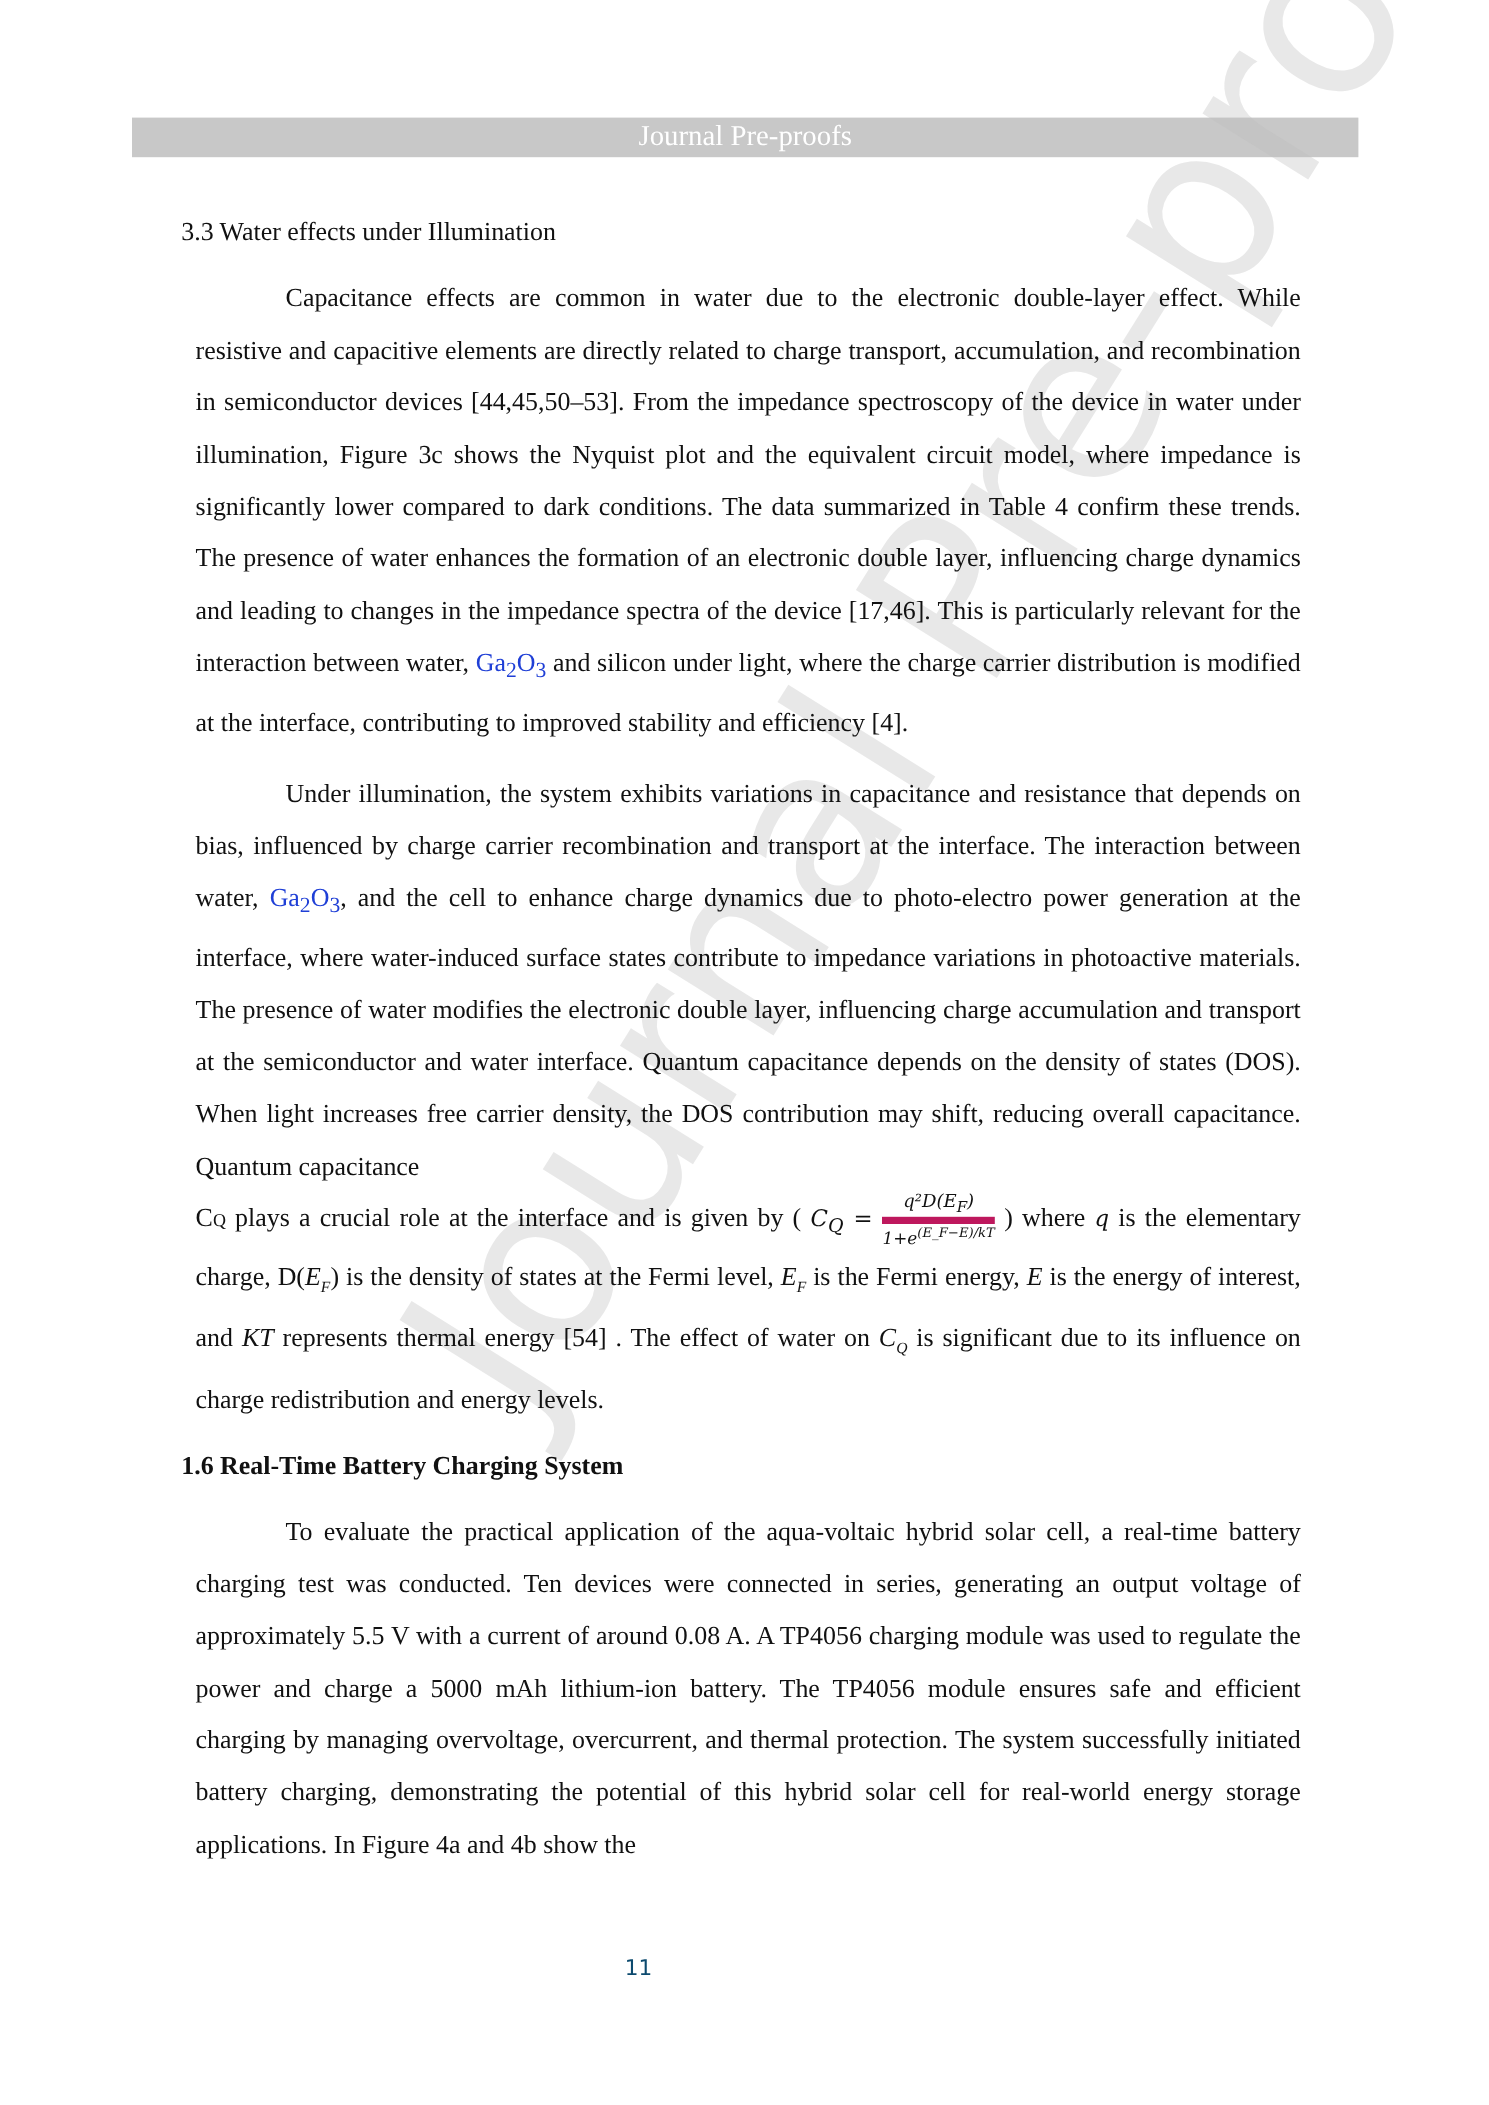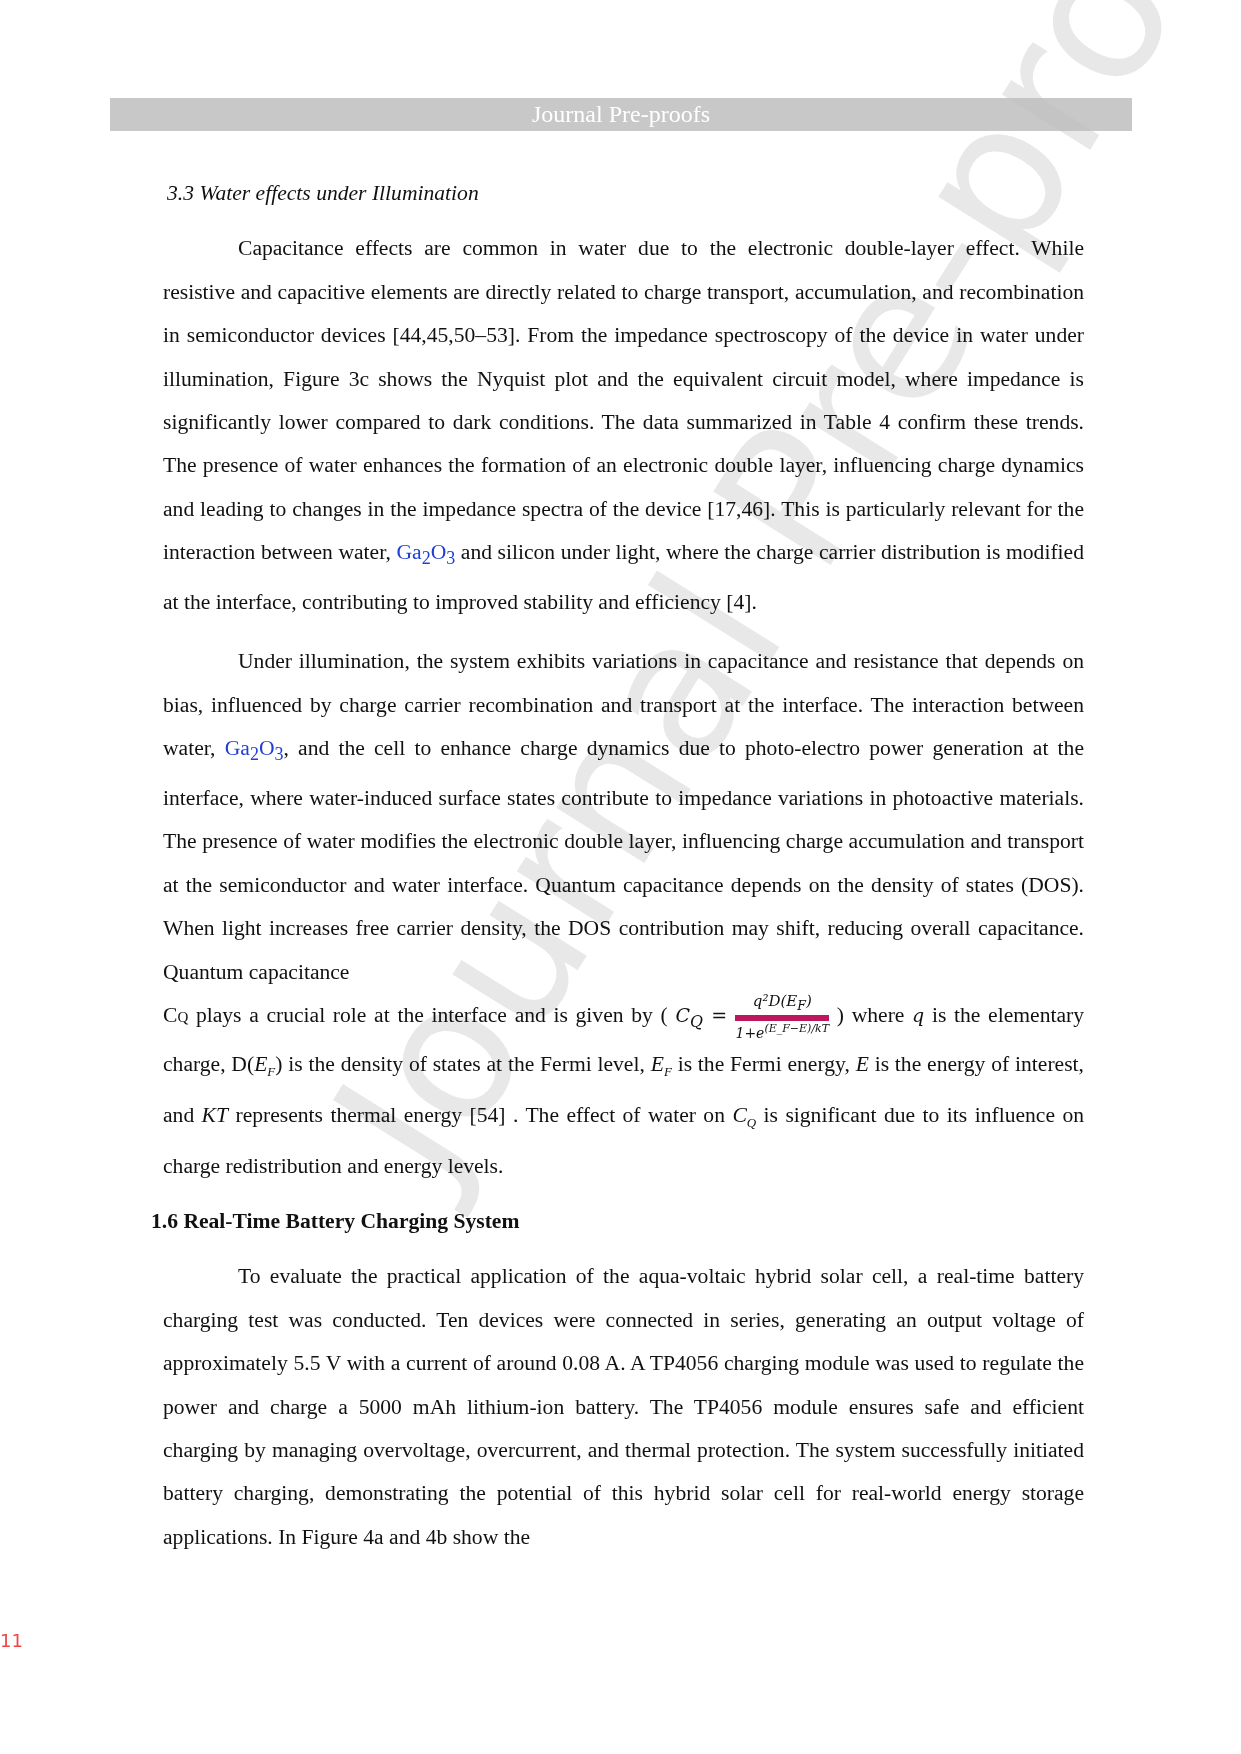--- a/index.html
+++ b/index.html
@@ -8,33 +8,33 @@
     position: absolute; left: 110px; top: 98px; width: 1022px; height: 33px;
     background: #c8c8c8; color: #ffffff; text-align: center;
     font-family: "Liberation Serif", serif; font-size: 24px; line-height: 33px;
   }
   .content {
     position: absolute; left: 151px; top: 172px; width: 945px;
     font-family: "Liberation Serif", serif; font-size: 21.6px; color: #111;
     line-height: 43.4px;
   }
   .content p { margin: 12px; text-align: justify; text-indent: 75px; }
-  .h-italic { font-style: italic; margin: 0 0 4px 16px; }
+  .h-italic { margin: 0 0 4px 0; }
   .h-bold { font-weight: bold; margin: 0 0 0 0; }
   .para-gap { margin-top: 16px !important; }
   .sec-gap { margin-top: 12px !important; }
   .chem { color: #1f3fd6; }
   .math { font-family: "DejaVu Serif", serif; font-style: italic; font-size: 19px; }
   .frac { display: inline-block; vertical-align: middle; text-align: center; line-height: 1; text-indent: 0; }
   .frac .num { display: block; border-bottom: 6px solid #be185d; padding: 0 3px 2px; font-size: 15px; }
   .frac .den { display: block; padding-top: 2px; font-size: 14px; }
   .frac .den sup { font-size: 11px; }
   .page-num {
-    position: absolute; left: 0; width: 1064px; top: 1630px; text-align: left;
-    font-family: "DejaVu Sans", sans-serif; font-size: 18px; color: #ef4444;
+    position: absolute; left: 0; width: 1064px; top: 1630px; text-align: center;
+    font-family: "DejaVu Sans", sans-serif; font-size: 18px; color: #0c4a6e;
   }
   .watermark {
     position: absolute; left: 150px; top: 620px; width: 1000px; text-align: center;
     font-family: "DejaVu Sans", sans-serif; font-size: 190px; color: rgba(190,190,190,0.35);
     transform: rotate(-58deg); transform-origin: center; pointer-events: none; white-space: nowrap;
   }
 </style>
 </head>
 <body>
 

